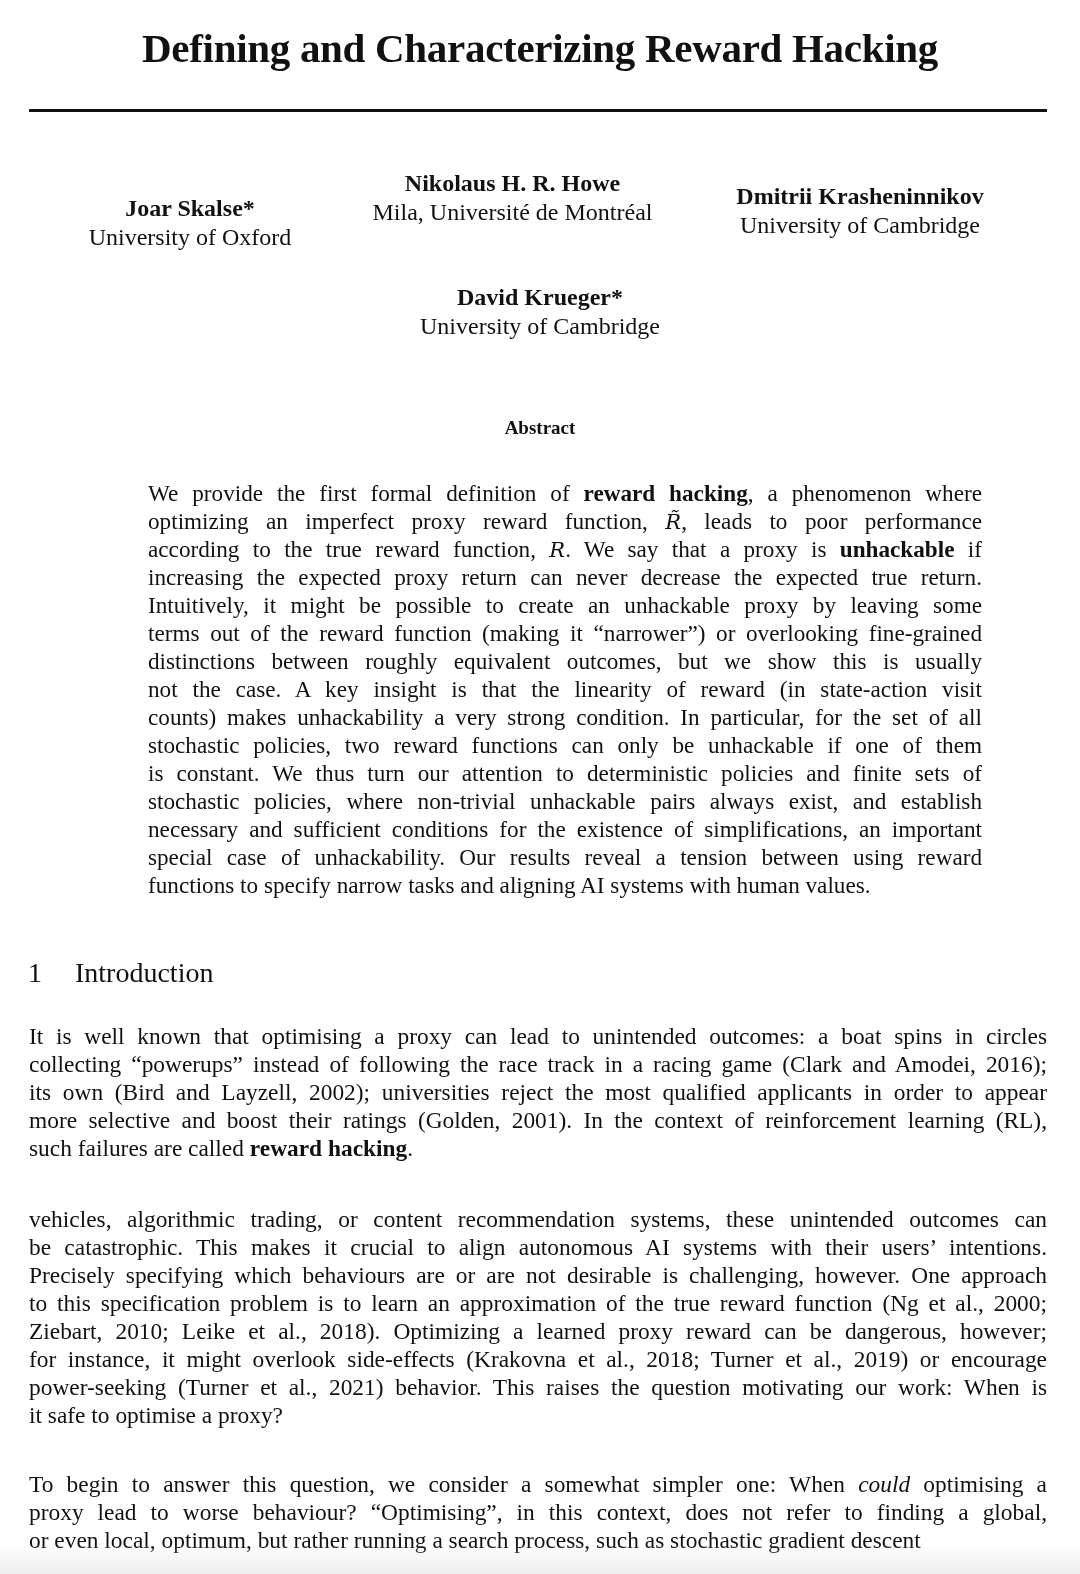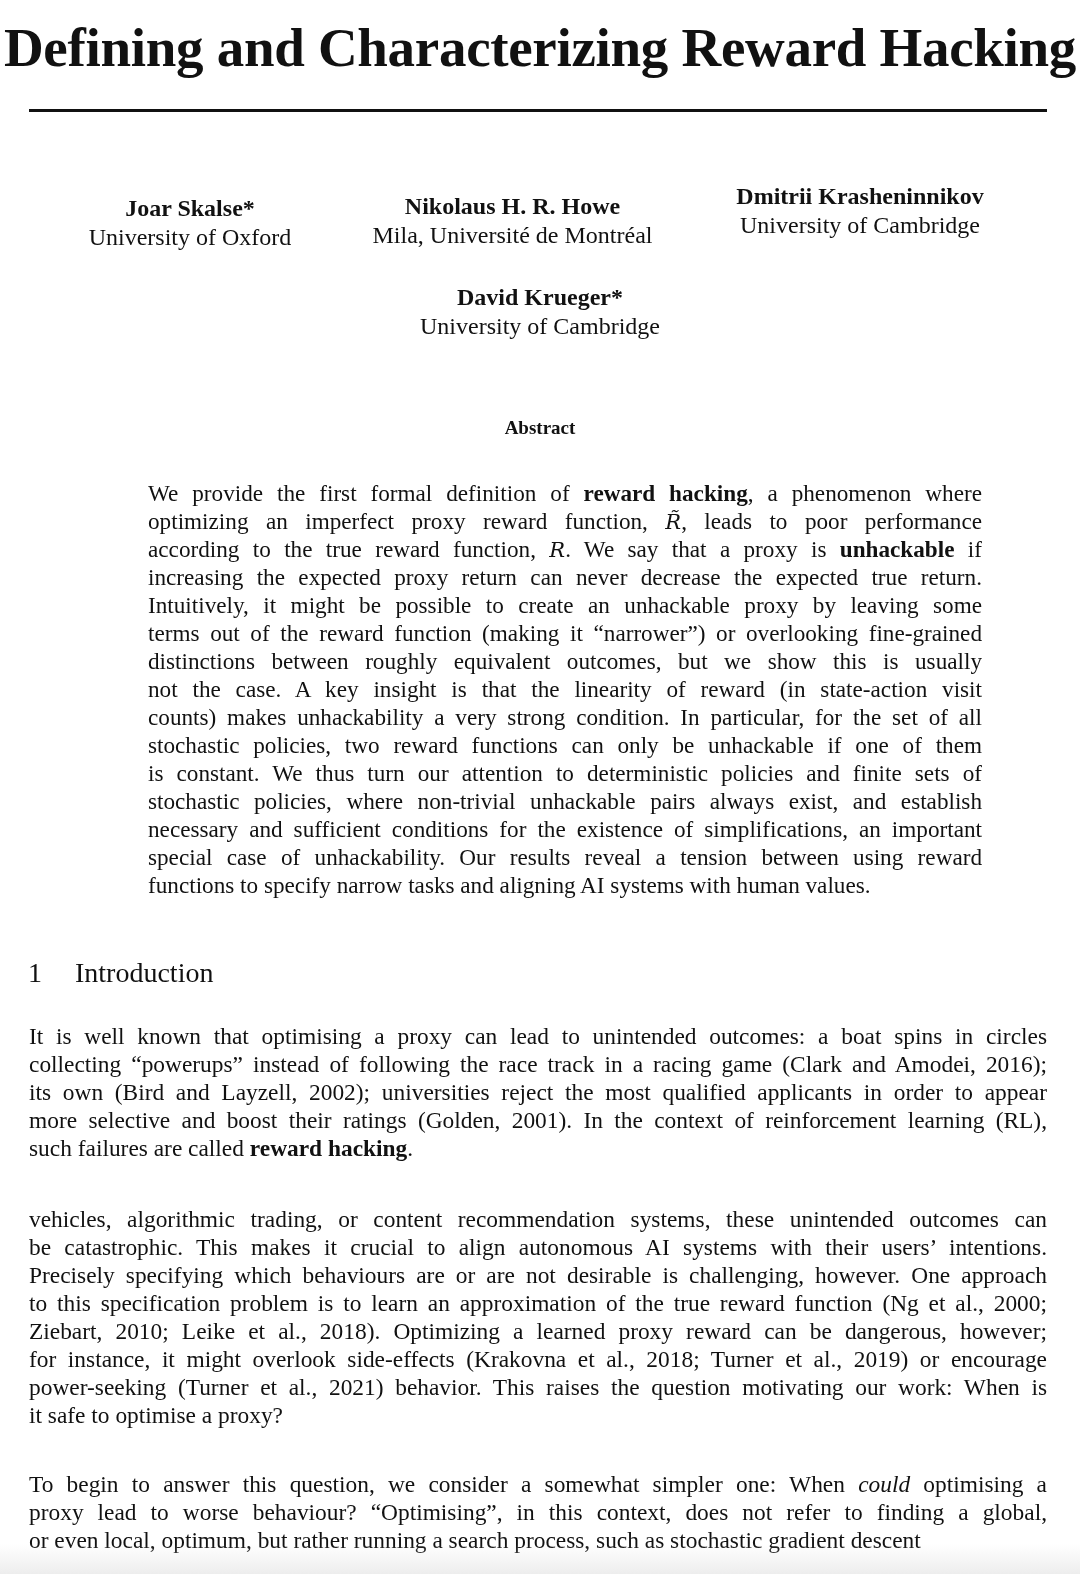--- a/index.html
+++ b/index.html
@@ -3,21 +3,21 @@
 <meta charset="utf-8">
 <style>
   html, body { margin: 0; padding: 0; background: #ffffff; }
   body {
     width: 1080px; height: 1574px; overflow: hidden; position: relative;
     font-family: "Liberation Serif", "DejaVu Serif", serif; color: #111;
   }
   .page { position: absolute; left: 0; top: 0; width: 1080px; height: 1574px; }
   .title {
     position: absolute; left: 0; width: 1080px; top: 22px; text-align: center;
-    font-weight: bold; font-size: 55px; letter-spacing: -0.3px; line-height: 52px;
+    font-weight: bold; font-size: 41px; letter-spacing: -0.3px; line-height: 52px;
   }
   .rule {
     position: absolute; left: 29px; width: 1018px; top: 109px; height: 3px; background: #111;
   }
   .author { position: absolute; text-align: center; line-height: 29px; font-size: 24px; }
   .author .name { font-weight: bold; }
   .author .aff { font-weight: normal; }
   .abstract-title {
     position: absolute; left: 0; width: 1080px; top: 410px; text-align: center;
     font-weight: bold; font-size: 19px; line-height: 36px;
@@ -46,21 +46,21 @@
 
 <div class="page">
 
   <div class="title">Defining and Characterizing Reward Hacking</div>
   <div class="rule"></div>
 
   <div class="author" style="left:60px; width:260px; top:182px;margin-top:12px;">
     <div class="name">Joar Skalse*</div>
     <div class="aff">University of Oxford</div>
   </div>
-  <div class="author" style="left:345px; width:335px; top:192px;">
+  <div class="author" style="left:345px; width:335px; top:169px;">
     <div class="name">Nikolaus H. R. Howe</div>
     <div class="aff">Mila, Université de Montréal</div>
   </div>
   <div class="author" style="left:715px; width:290px; top:182px;">
     <div class="name">Dmitrii Krasheninnikov</div>
     <div class="aff">University of Cambridge</div>
   </div>
   <div class="author" style="left:390px; width:300px; top:283px;text-align:center;">
     <div class="name">David Krueger*</div>
     <div class="aff">University of Cambridge</div>

